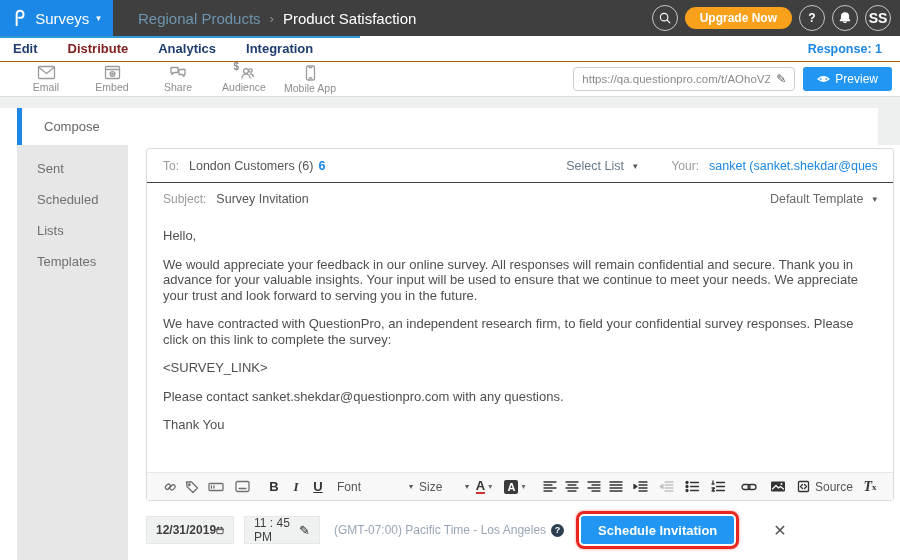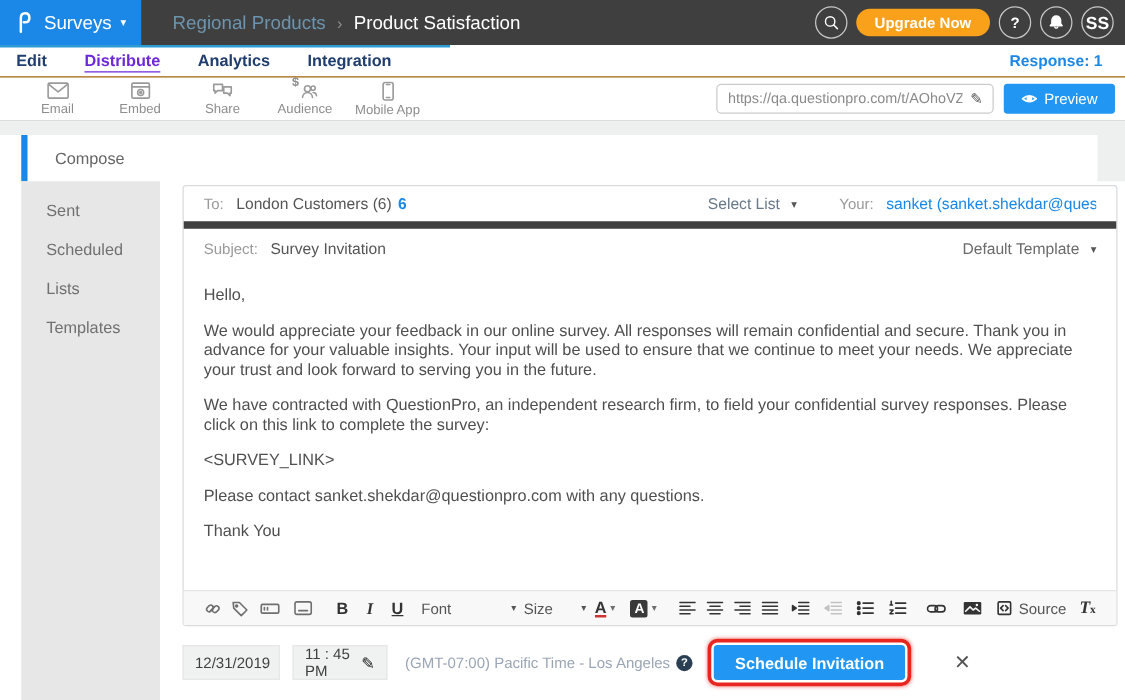--- a/index.html
+++ b/index.html
@@ -16,21 +16,21 @@
   .bc-sep { color:#8f8f8f; font-size:13px; }
   .bc-current { color:#fff; }
   .header-right { margin-left:auto; display:flex; align-items:center; gap:7px; margin-right:9px; }
   .hdr-circle { width:26px; height:26px; border:1.5px solid #c7c7c7; border-radius:50%; color:#fff; display:flex; align-items:center; justify-content:center; cursor:pointer; font-size:12px; font-weight:bold; }
   .upgrade-btn { height:22px; padding:0 15px; border-radius:13px; background:#f9a11b; color:#fff; font-size:12px; font-weight:bold; display:flex; align-items:center; cursor:pointer; border:none; }
 
   
   .subnav { height:26px; background:#fff; display:flex; align-items:center; padding-left:13px; gap:30px; border-bottom:1px solid #a16207; position:relative; }
   .subnav::before { content:""; position:absolute; top:0; left:0; width:360px; height:2px; background:#2d9bd6; }
   .tab { font-size:13px; font-weight:bold; color:#1f3d6e; cursor:pointer; }
-  .tab.active { color:#6d28d9; text-decoration:underline; text-underline-offset:4px; text-decoration-thickness:1px; }
+  .tab.active { color:#7f1d1d; text-underline-offset:4px; text-decoration-thickness:1px; }
   .response { margin-left:auto; margin-right:18px; color:#1b87e6; font-size:12.5px; font-weight:600; }
 
   
   .dist-toolbar { height:35px; display:flex; align-items:center; padding-left:13px; border-bottom:1px solid #dcdcdc; background:#fff; }
   .channel { width:66px; display:flex; flex-direction:column; align-items:center; gap:1px; color:#9a9a9a; cursor:pointer; }
   .channel .lbl { font-size:10.5px; color:#8d8d8d; }
   .url-wrap { margin-left:auto; width:222px; height:24px; border:1px solid #ccc; border-radius:4px; display:flex; align-items:center; padding:0 8px; gap:6px; color:#8a8a8a; font-size:11.5px; background:#fff; }
   .url-text { flex:1; white-space:nowrap; overflow:hidden; }
   .url-pencil { color:#555; font-size:12px; cursor:pointer; }
   .preview-btn { margin:0 8px; height:24px; padding:0 14px; background:#2196f3; border:none; border-radius:3px; color:#fff; font-size:12px; display:flex; align-items:center; gap:5px; cursor:pointer; }
@@ -39,21 +39,21 @@
   .main { height:463px; background:#eef0f0; padding:11px 22px 0 0; }
   .panel { background:#fff; height:100%; padding-left:17px; }
   .compose-row { height:37px; display:flex; align-items:center; border-left:5px solid #1b87e6; padding-left:22px; font-size:13px; color:#666; cursor:pointer; }
   .panel-body { display:flex; height:415px; }
   .sidebar { width:111px; background:#e7e7e7; padding-top:8px; flex-shrink:0; }
   .side-item { height:31px; display:flex; align-items:center; padding-left:20px; font-size:13px; color:#707070; cursor:pointer; }
   .content { flex:1; padding:3px 23px 0 18px; background:#fff; }
 
   
   .card { border:1px solid #d9dcde; border-radius:3px; background:#fff; }
-  .row { display:flex; align-items:center; padding:0 16px; font-size:12.5px; border-bottom:6px solid #404040; }
+  .row { display:flex; align-items:center; padding:0 16px; font-size:12.5px; border-bottom:1px solid #404040; }
   .row-to { height:34px; }
   .row-subject { height:31px; border-bottom:none; }
   .field-label { color:#9a9a9a; margin-right:10px; font-size:12px; }
   .field-value { color:#555; }
   .to-count { color:#1b87e6; font-weight:bold; margin-left:5px; }
   .dd { display:flex; align-items:center; gap:9px; color:#68798a; cursor:pointer; font-size:12.5px; }
   .dd .caret { font-size:9px; color:#555; }
   .select-list { margin-left:auto; margin-right:34px; }
   .from-wrap { display:flex; align-items:center; }
   .from-value { color:#1b87e6; max-width:168px; white-space:nowrap; overflow:hidden; cursor:pointer; }
@@ -77,21 +77,21 @@
   .fill-a { font-size:11px; font-weight:bold; color:#fff; background:#3a3a3a; border-radius:2px; width:14px; height:14px; display:flex; align-items:center; justify-content:center; }
   .ed.disabled { color:#c2c2c2; }
   .ed-gap { width:8px; }
   .source-wrap { display:flex; align-items:center; gap:5px; color:#555; font-size:12px; margin-left:4px; cursor:pointer; }
   .tx { font-family:"Liberation Serif", serif; font-size:14px; font-style:italic; color:#333; font-weight:bold; }
   .tx sub { font-size:9px; font-style:normal; }
 
   
   .schedule-row { display:flex; align-items:center; margin-top:12px; height:34px; }
   .pill-field { height:28px; background:#f0f1f1; border:1px solid #e6e7e7; display:flex; align-items:center; justify-content:space-between; padding:0 9px; font-size:12px; color:#3f3f3f; cursor:pointer; }
-  .date-field { width:78px; }
+  .date-field { width:88px;font-weight:bold; }
   .time-field { width:76px; margin-left:10px; }
   .pencil-dark { font-size:13px; color:#222; }
   .tz { margin-left:14px; font-size:12px; color:#9aa6b6; }
   .tz-help { width:13px; height:13px; border-radius:50%; background:#2b3f52; color:#fff; font-size:9px; font-weight:bold; display:flex; align-items:center; justify-content:center; margin-left:5px; cursor:pointer; }
   .ring { border:3px solid #e8251f; border-radius:8px; padding:2px; margin-left:12px; box-shadow:0 0 3px rgba(232,37,31,.5); }
   .schedule-btn { height:28px; padding:0 17px; background:#2196f3; border:none; border-radius:3px; color:#fff; font-size:13px; font-weight:bold; cursor:pointer; }
   .close-x { margin-left:34px; font-size:16px; color:#555; cursor:pointer; }
 </style>
 </head>
 <body>

